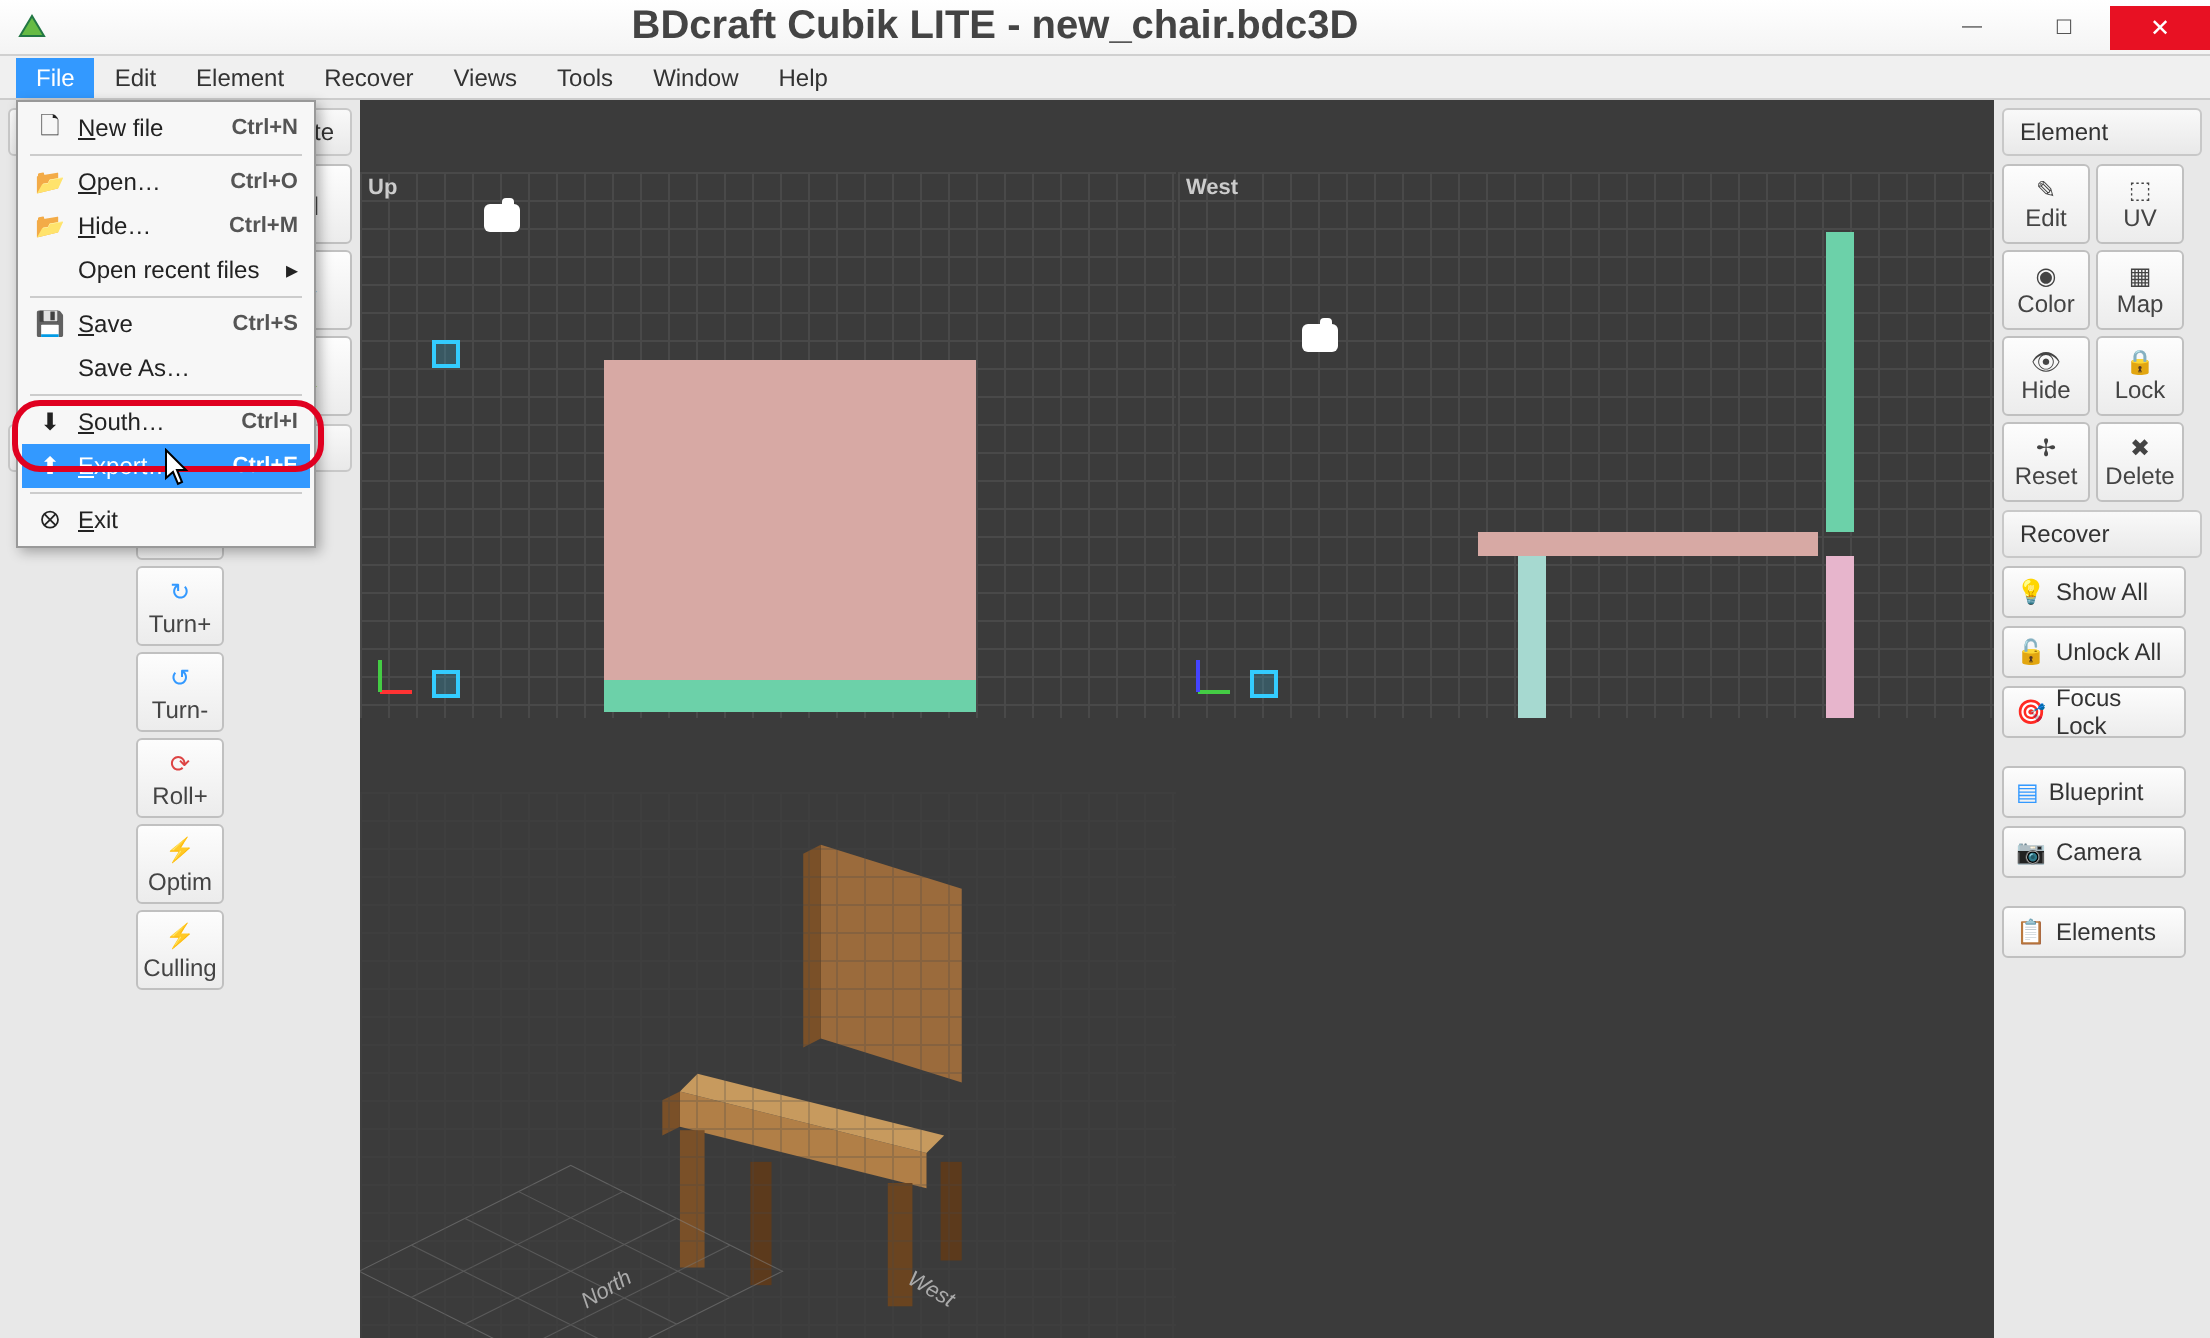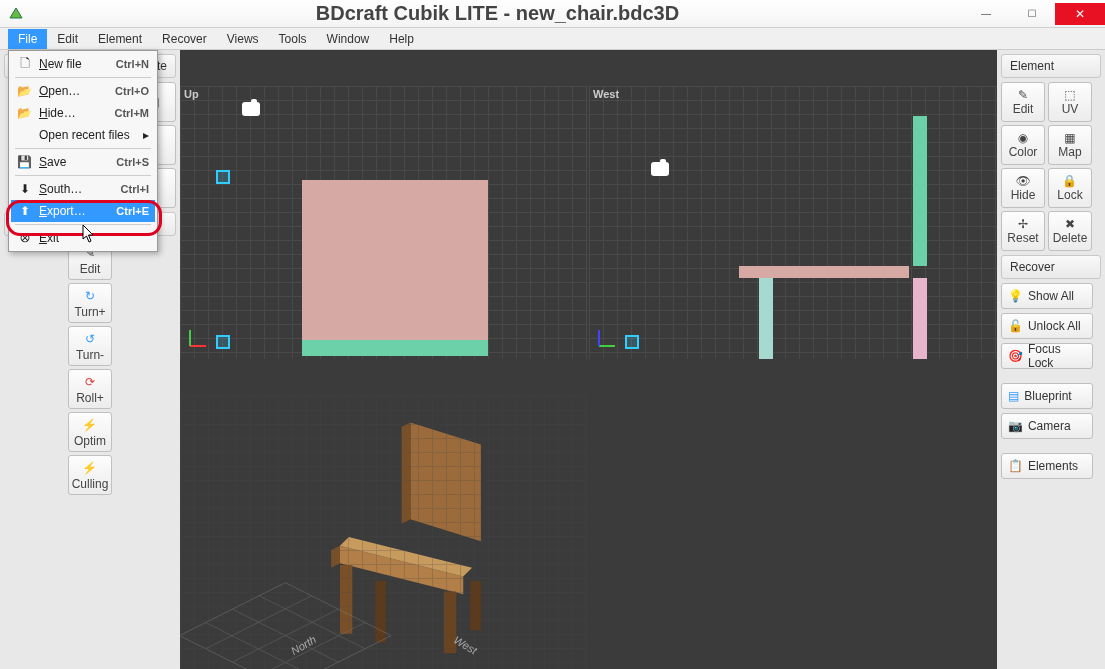--- a/index.html
+++ b/index.html
@@ -290,20 +290,24 @@
       <span class="ficon"></span>
       <span class="lbl">Open recent files</span>
       <span class="arrow-r">▸</span>
     </div>
   <div class="sep"></div>
   <div class="mi">
       <span class="ficon">💾</span>
       <span class="lbl underline-first">Save</span>
       <span class="shc">Ctrl+S</span>
     </div>
+  <div class="mi">
+      <span class="ficon"></span>
+      <span class="lbl">Save As…</span>
+    </div>
   <div class="sep"></div>
   <div class="mi">
       <span class="ficon">⬇</span>
       <span class="lbl underline-first">South…</span>
       <span class="shc">Ctrl+I</span>
     </div>
   <div class="mi hl">
       <span class="ficon">⬆</span>
       <span class="lbl underline-first">Export…</span>
       <span class="shc">Ctrl+E</span>

